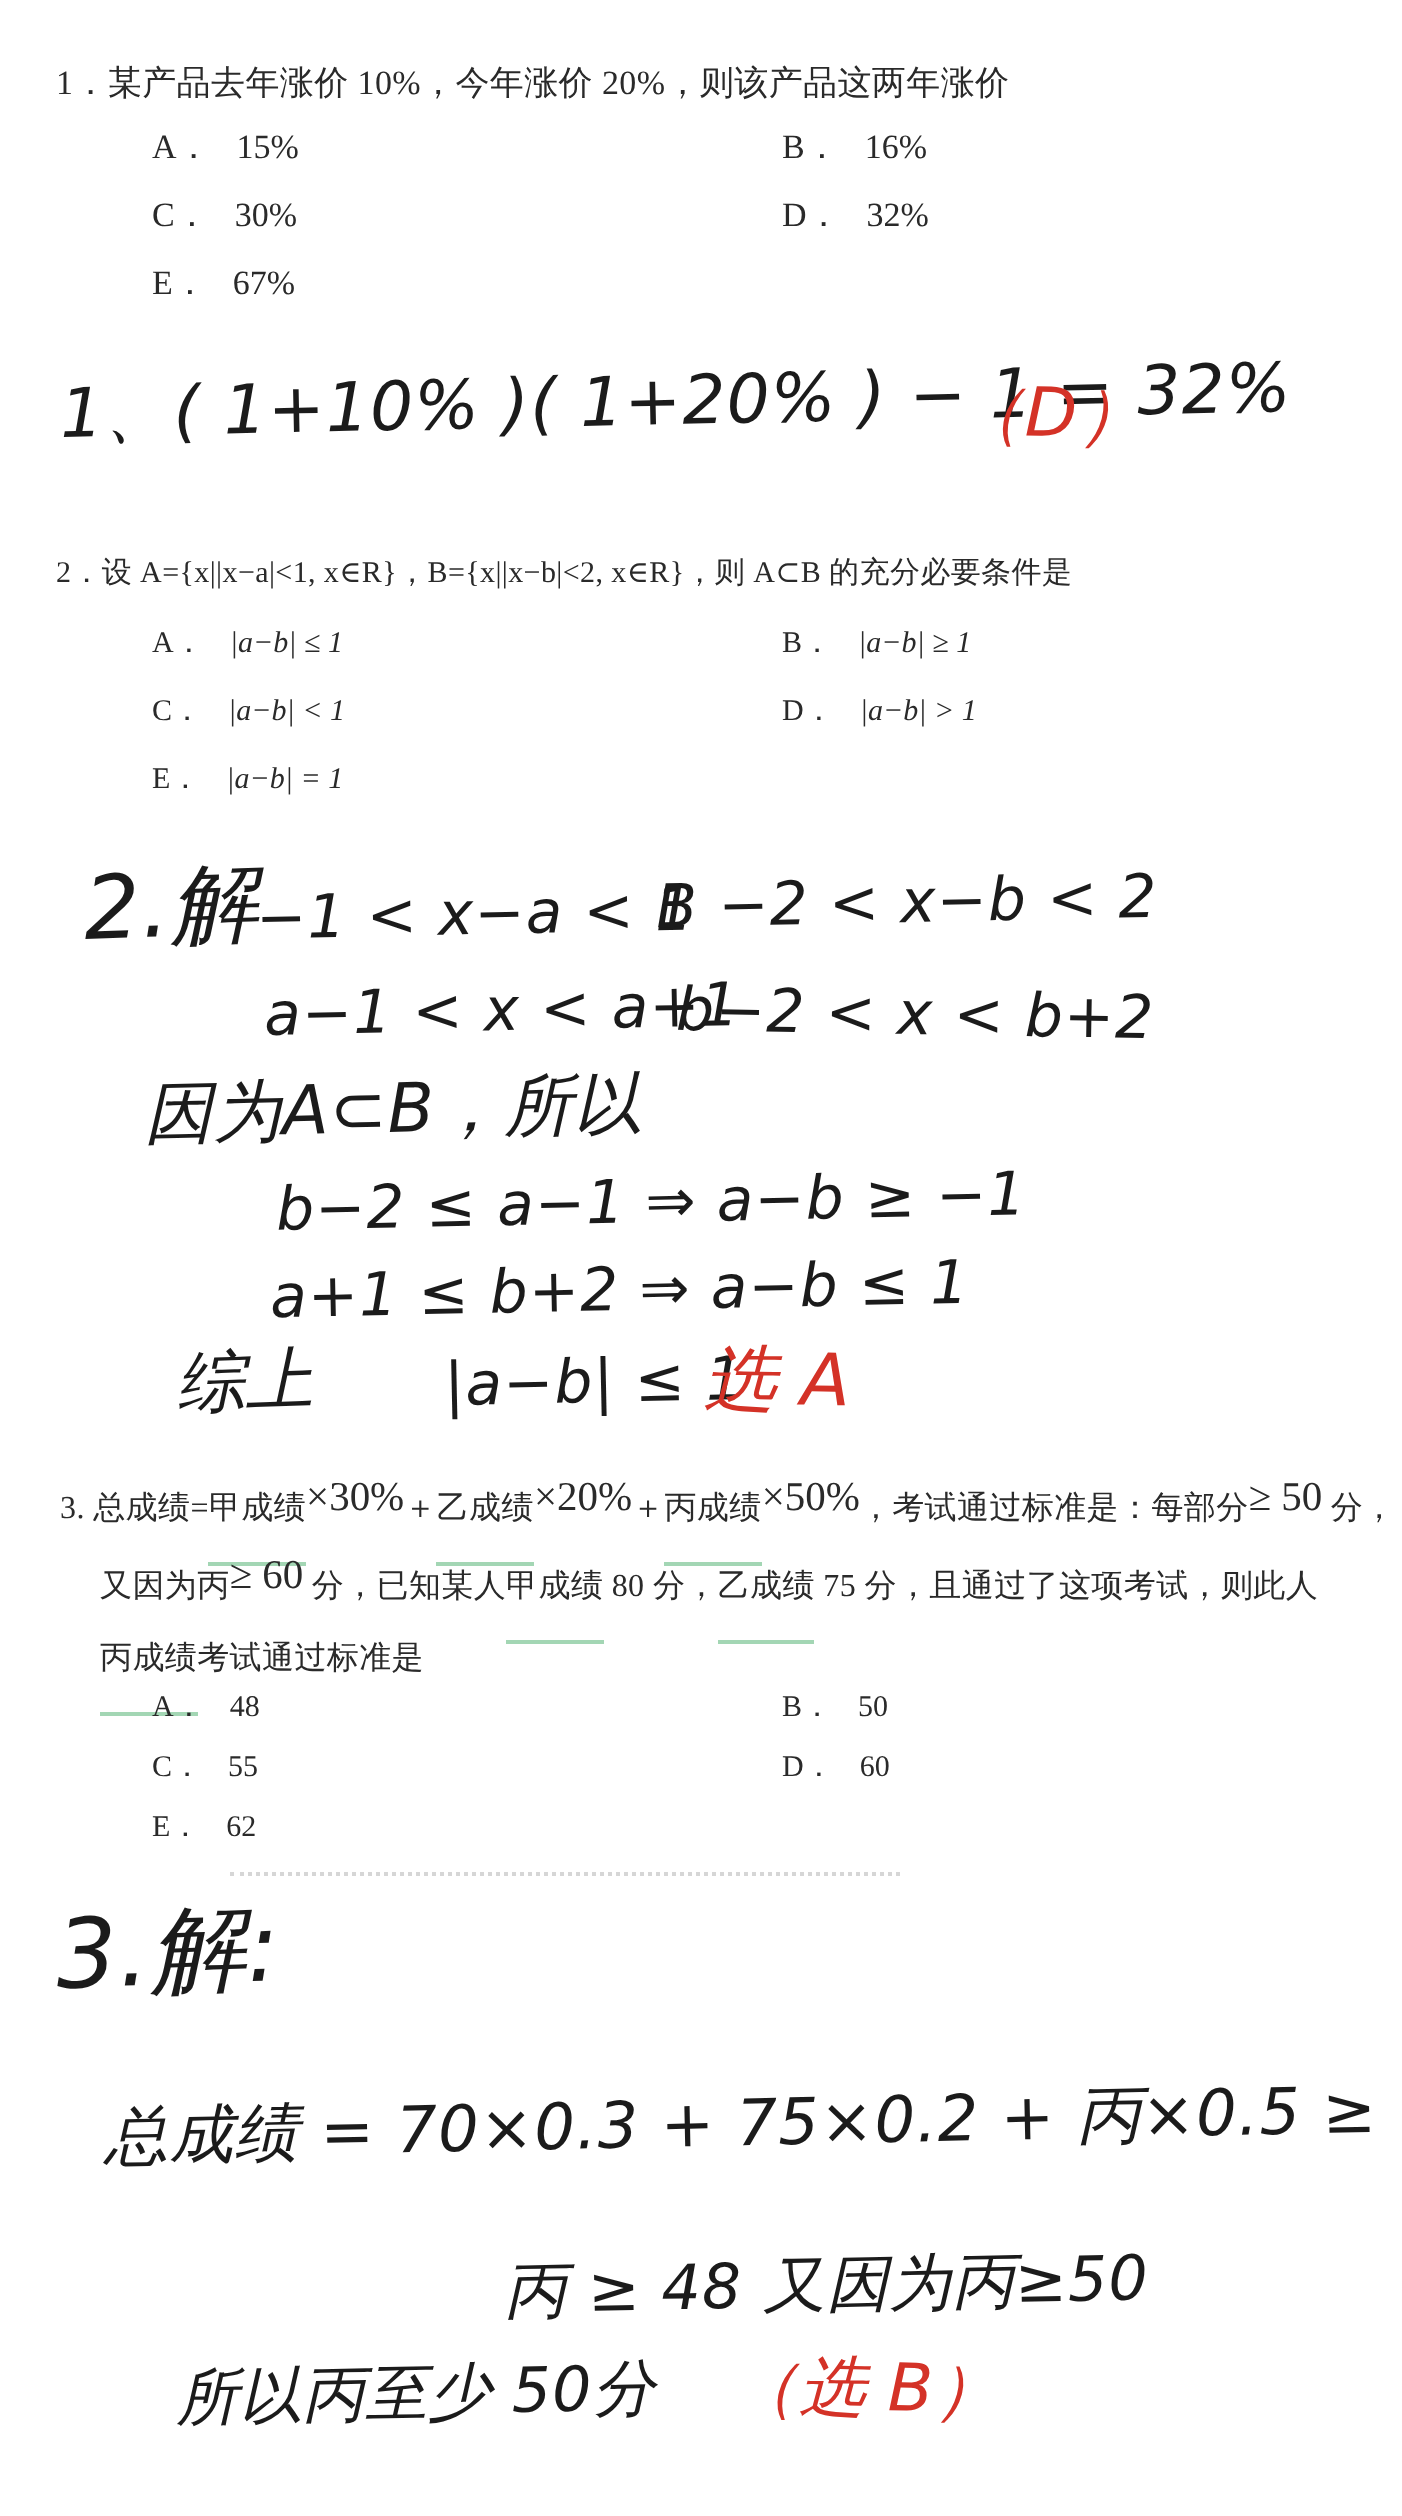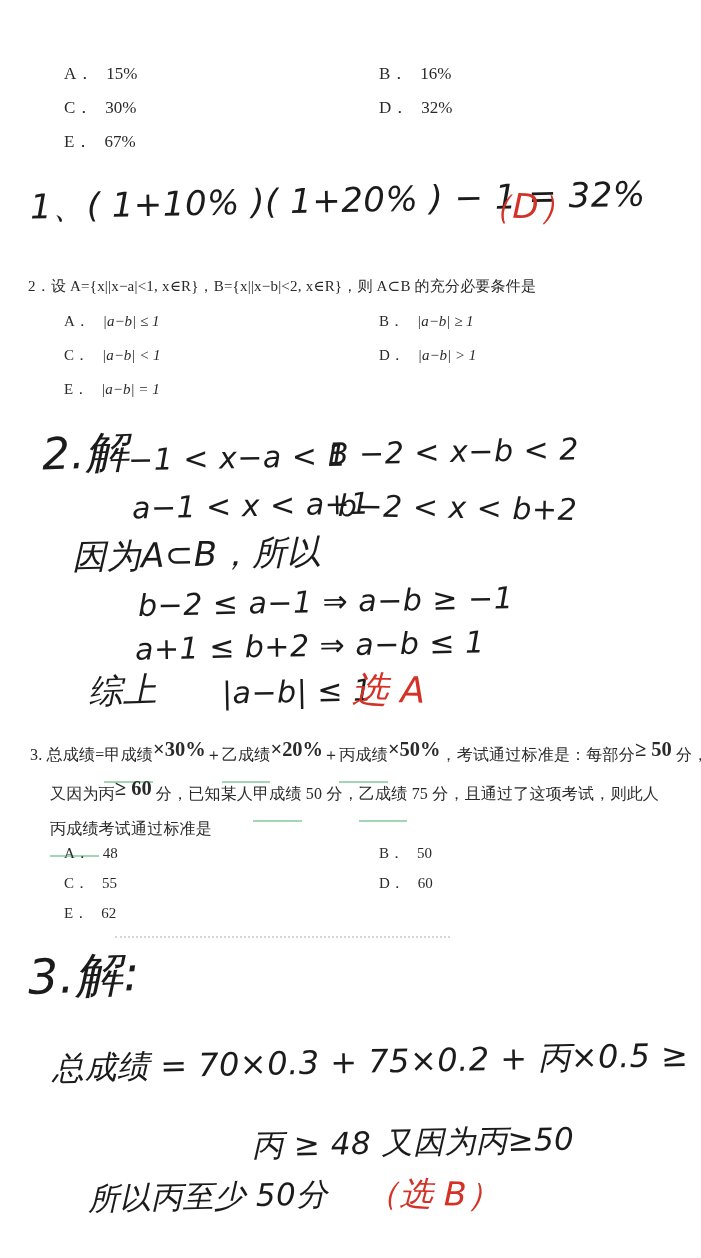--- a/index.html
+++ b/index.html
@@ -3,41 +3,42 @@
 <meta charset="utf-8">
 <style>
   html,body{margin:0;padding:0;background:#ffffff;}
   .page{
     position:relative;width:701px;height:1258px;background:#ffffff;overflow:hidden;
     font-family:"Liberation Serif","DejaVu Serif",serif;color:#2a2a2a;
   }
   .stem{position:absolute;white-space:nowrap;font-size:17px;letter-spacing:0.2px;}
   .stem-sm{font-size:15px;}
   .stem-q3{font-size:16px;}
-  .opt{position:absolute;white-space:nowrap;font-size:17px;}
+  .opt{position:absolute;white-space:nowrap;font-size:17px;margin-left:12px;}
   .opt-sm{font-size:15px;}
   .opt .lab{margin-right:13px;}
   .math{font-style:italic;}
   .u-green{border-bottom:2px solid #a3d6b4;padding-bottom:18px;}
-  .fml{font-size:1.28em;position:relative;top:-4px;letter-spacing:0;font-weight:bold;}
+  .fml{font-size:1.28em;position:relative;top:-4px;letter-spacing:0;}
   .hw{
     position:absolute;white-space:nowrap;color:#1b1b1b;
     font-family:"DejaVu Sans",sans-serif;font-style:italic;letter-spacing:0.5px;
   }
   .hw-red{color:#d43227;}
   .rot-a{transform:rotate(-1.2deg);}
   .rot-b{transform:rotate(-2deg);}
   .rot-c{transform:rotate(1deg);}
   .dotline{position:absolute;border-top:2px dotted #cccccc;opacity:0.8;}
 </style>
 </head>
 <body>
 
 <div class="page">
 
+  <div class="stem" style="left:28px;top:30px">1．某产品去年涨价 10%，今年涨价 20%，则该产品这两年涨价</div>
 
   <div class="opt" style="left:64px;top:62px">
     <span class="lab">A．</span><span>15%</span>
   </div>
   <div class="opt" style="left:379px;top:62px">
     <span class="lab">B．</span><span>16%</span>
   </div>
   <div class="opt" style="left:64px;top:96px">
     <span class="lab">C．</span><span>30%</span>
   </div>
@@ -78,21 +79,21 @@
   <div class="hw rot-a" style="left:138px;top:584px;font-size:30px">b−2 ≤ a−1 ⇒ a−b ≥ −1</div>
   <div class="hw rot-a" style="left:135px;top:628px;font-size:30px">a+1 ≤ b+2 ⇒ a−b ≤ 1</div>
   <div class="hw rot-b" style="left:88px;top:668px;font-size:34px">综上</div>
   <div class="hw rot-a" style="left:222px;top:674px;font-size:30px">|a−b| ≤ 1</div>
   <div class="hw hw-red rot-c" style="left:352px;top:666px;font-size:36px">选 A</div>
 
   <div class="stem stem-q3" style="left:30px;top:742px">
     <span>3. 总成绩=</span><span class="u-green">甲成绩</span><span class="fml">×30%</span><span>＋</span><span class="u-green">乙成绩</span><span class="fml">×20%</span><span>＋</span><span class="u-green">丙成绩</span><span class="fml">×50%</span><span>，考试通过标准是：每部分</span><span class="fml">≥ 50</span><span> 分，</span>
   </div>
   <div class="stem stem-q3" style="left:50px;top:781px">
-    <span>又因为丙</span><span class="fml">≥ 60</span><span> 分，已知某人</span><span class="u-green">甲成绩</span><span> 50 分，</span><span class="u-green">乙成绩</span><span> 75 分，且通过了这项考试，则此人</span>
+    <span>又因为丙</span><span class="fml">≥ 60</span><span> 分，已知某人</span><span class="u-green">甲成绩</span><span> 80 分，</span><span class="u-green">乙成绩</span><span> 75 分，且通过了这项考试，则此人</span>
   </div>
   <div class="stem stem-q3" style="left:50px;top:819px">
     <span class="u-green">丙成绩</span><span>考试通过标准是</span>
   </div>
 
   <div class="opt opt-sm" style="left:64px;top:844px">
     <span class="lab">A．</span><span>48</span>
   </div>
   <div class="opt opt-sm" style="left:379px;top:844px">
     <span class="lab">B．</span><span>50</span>

